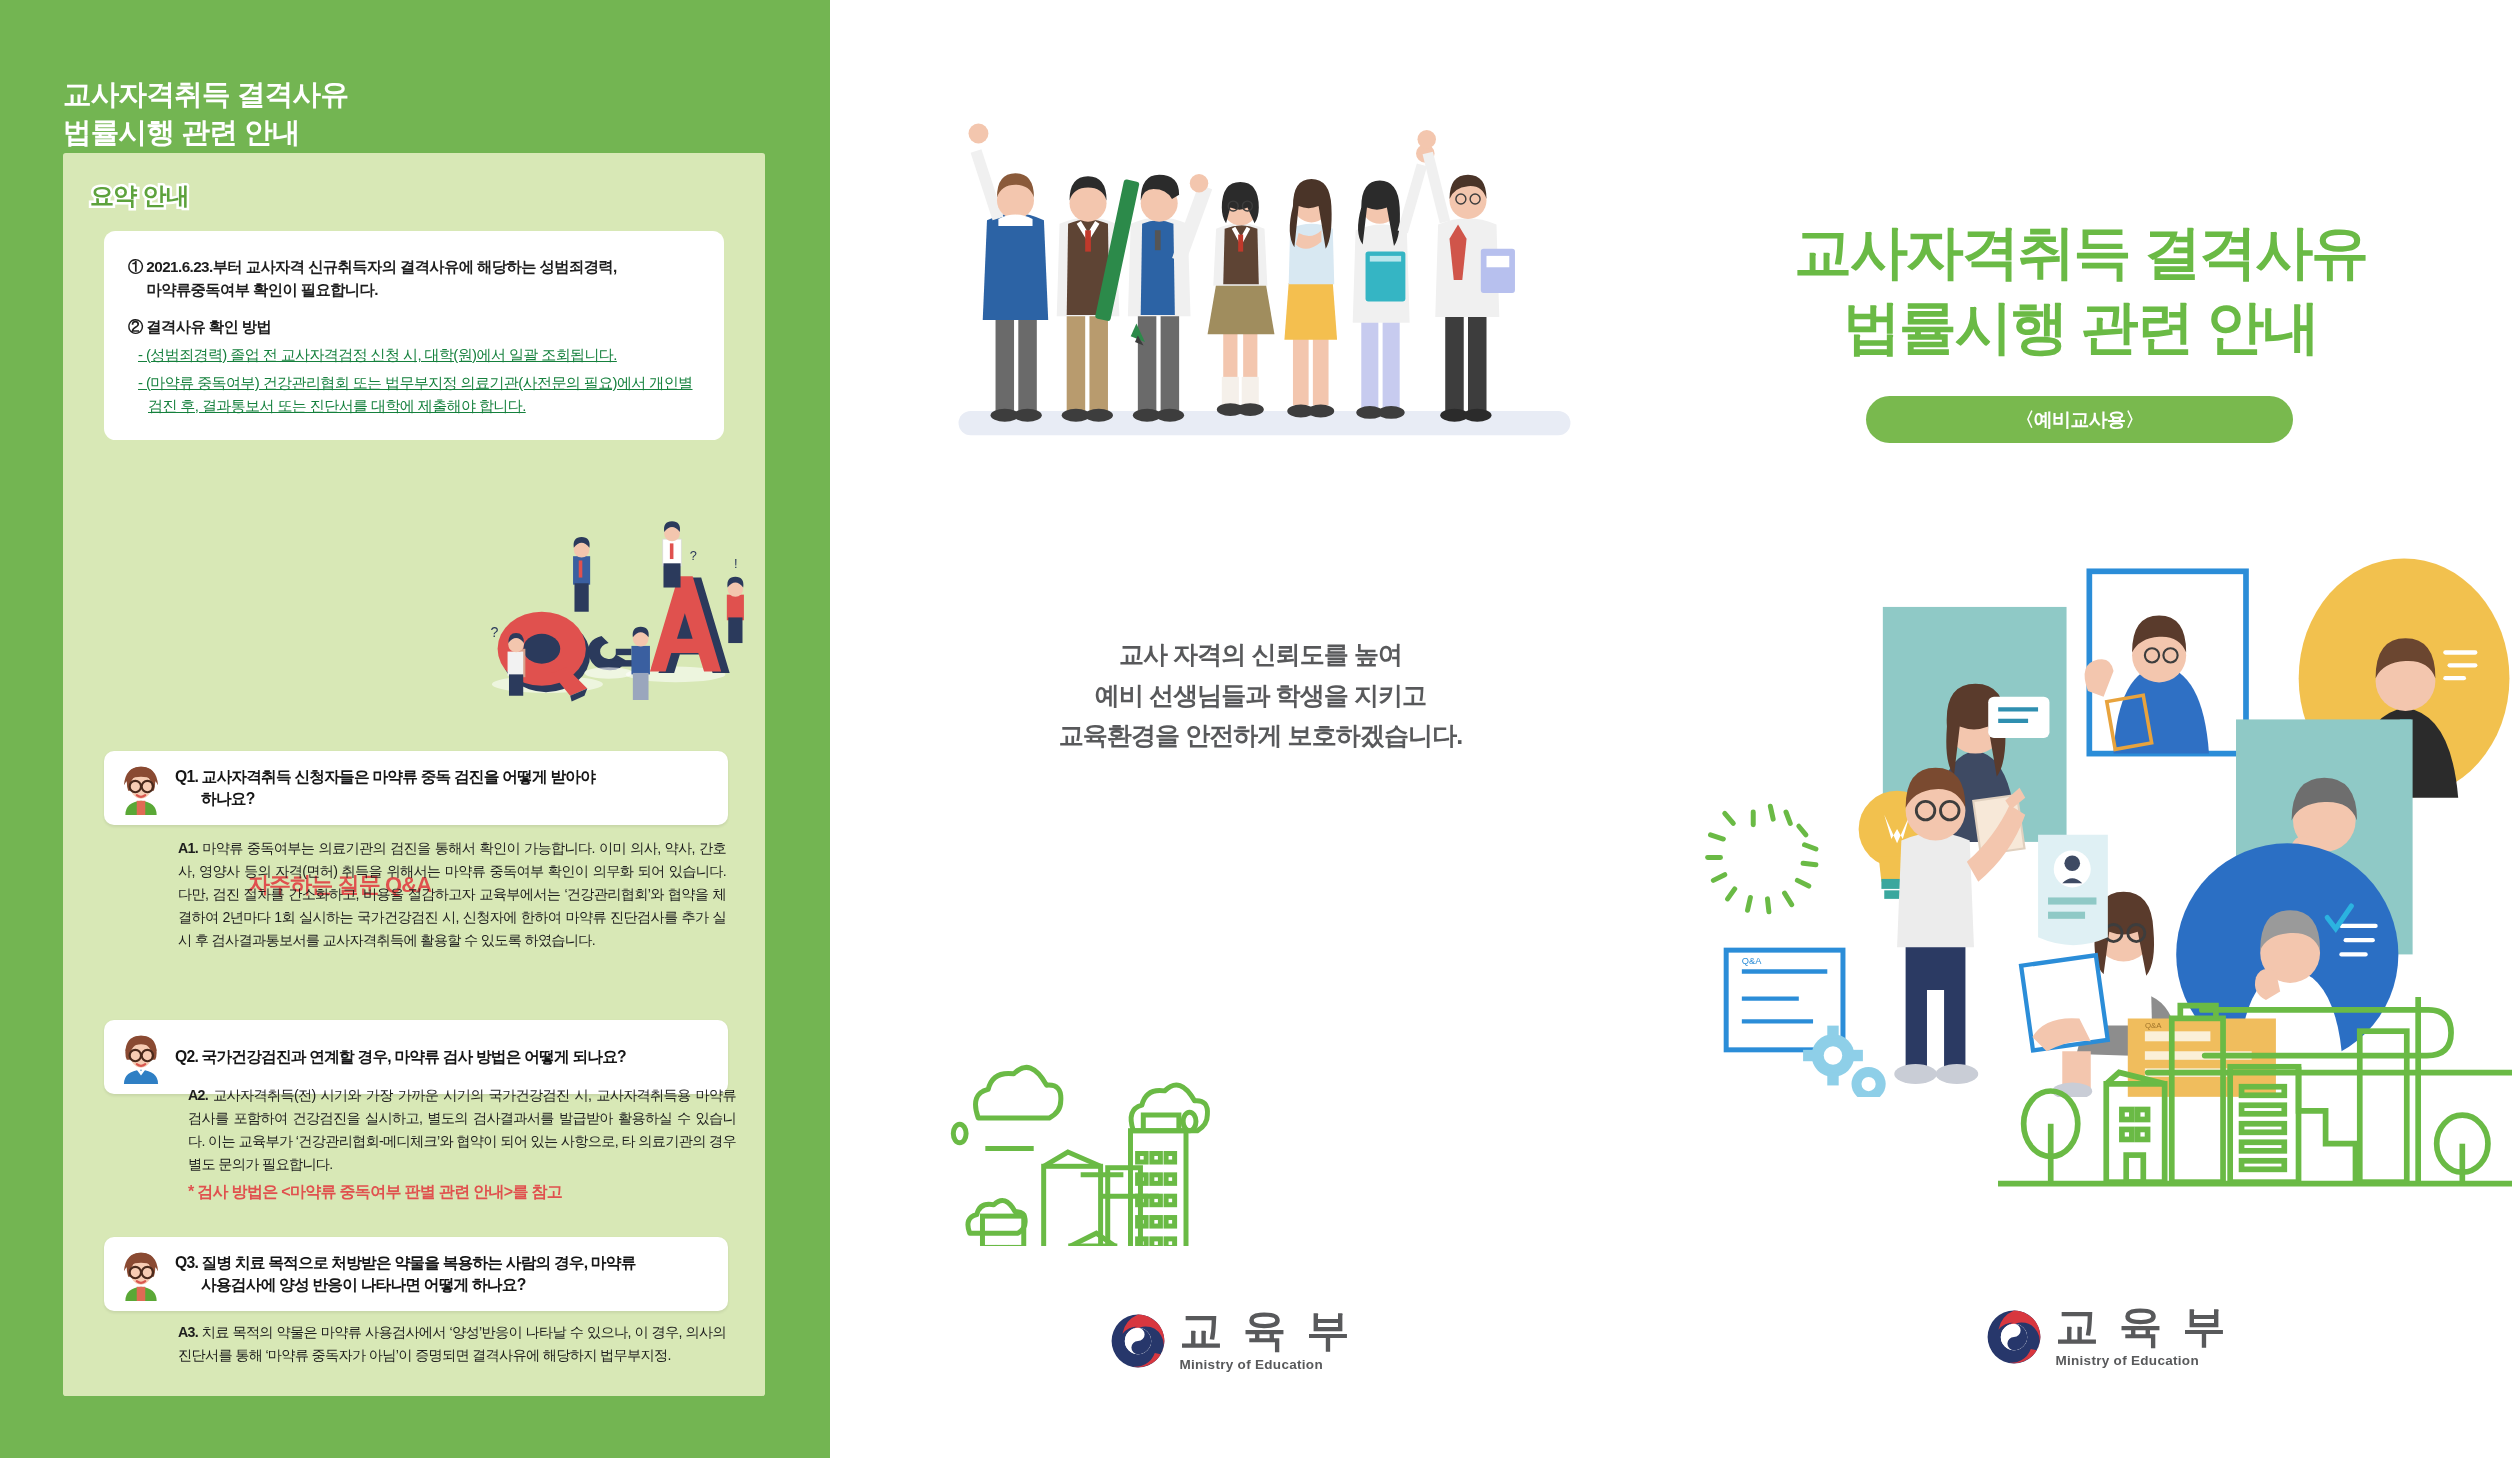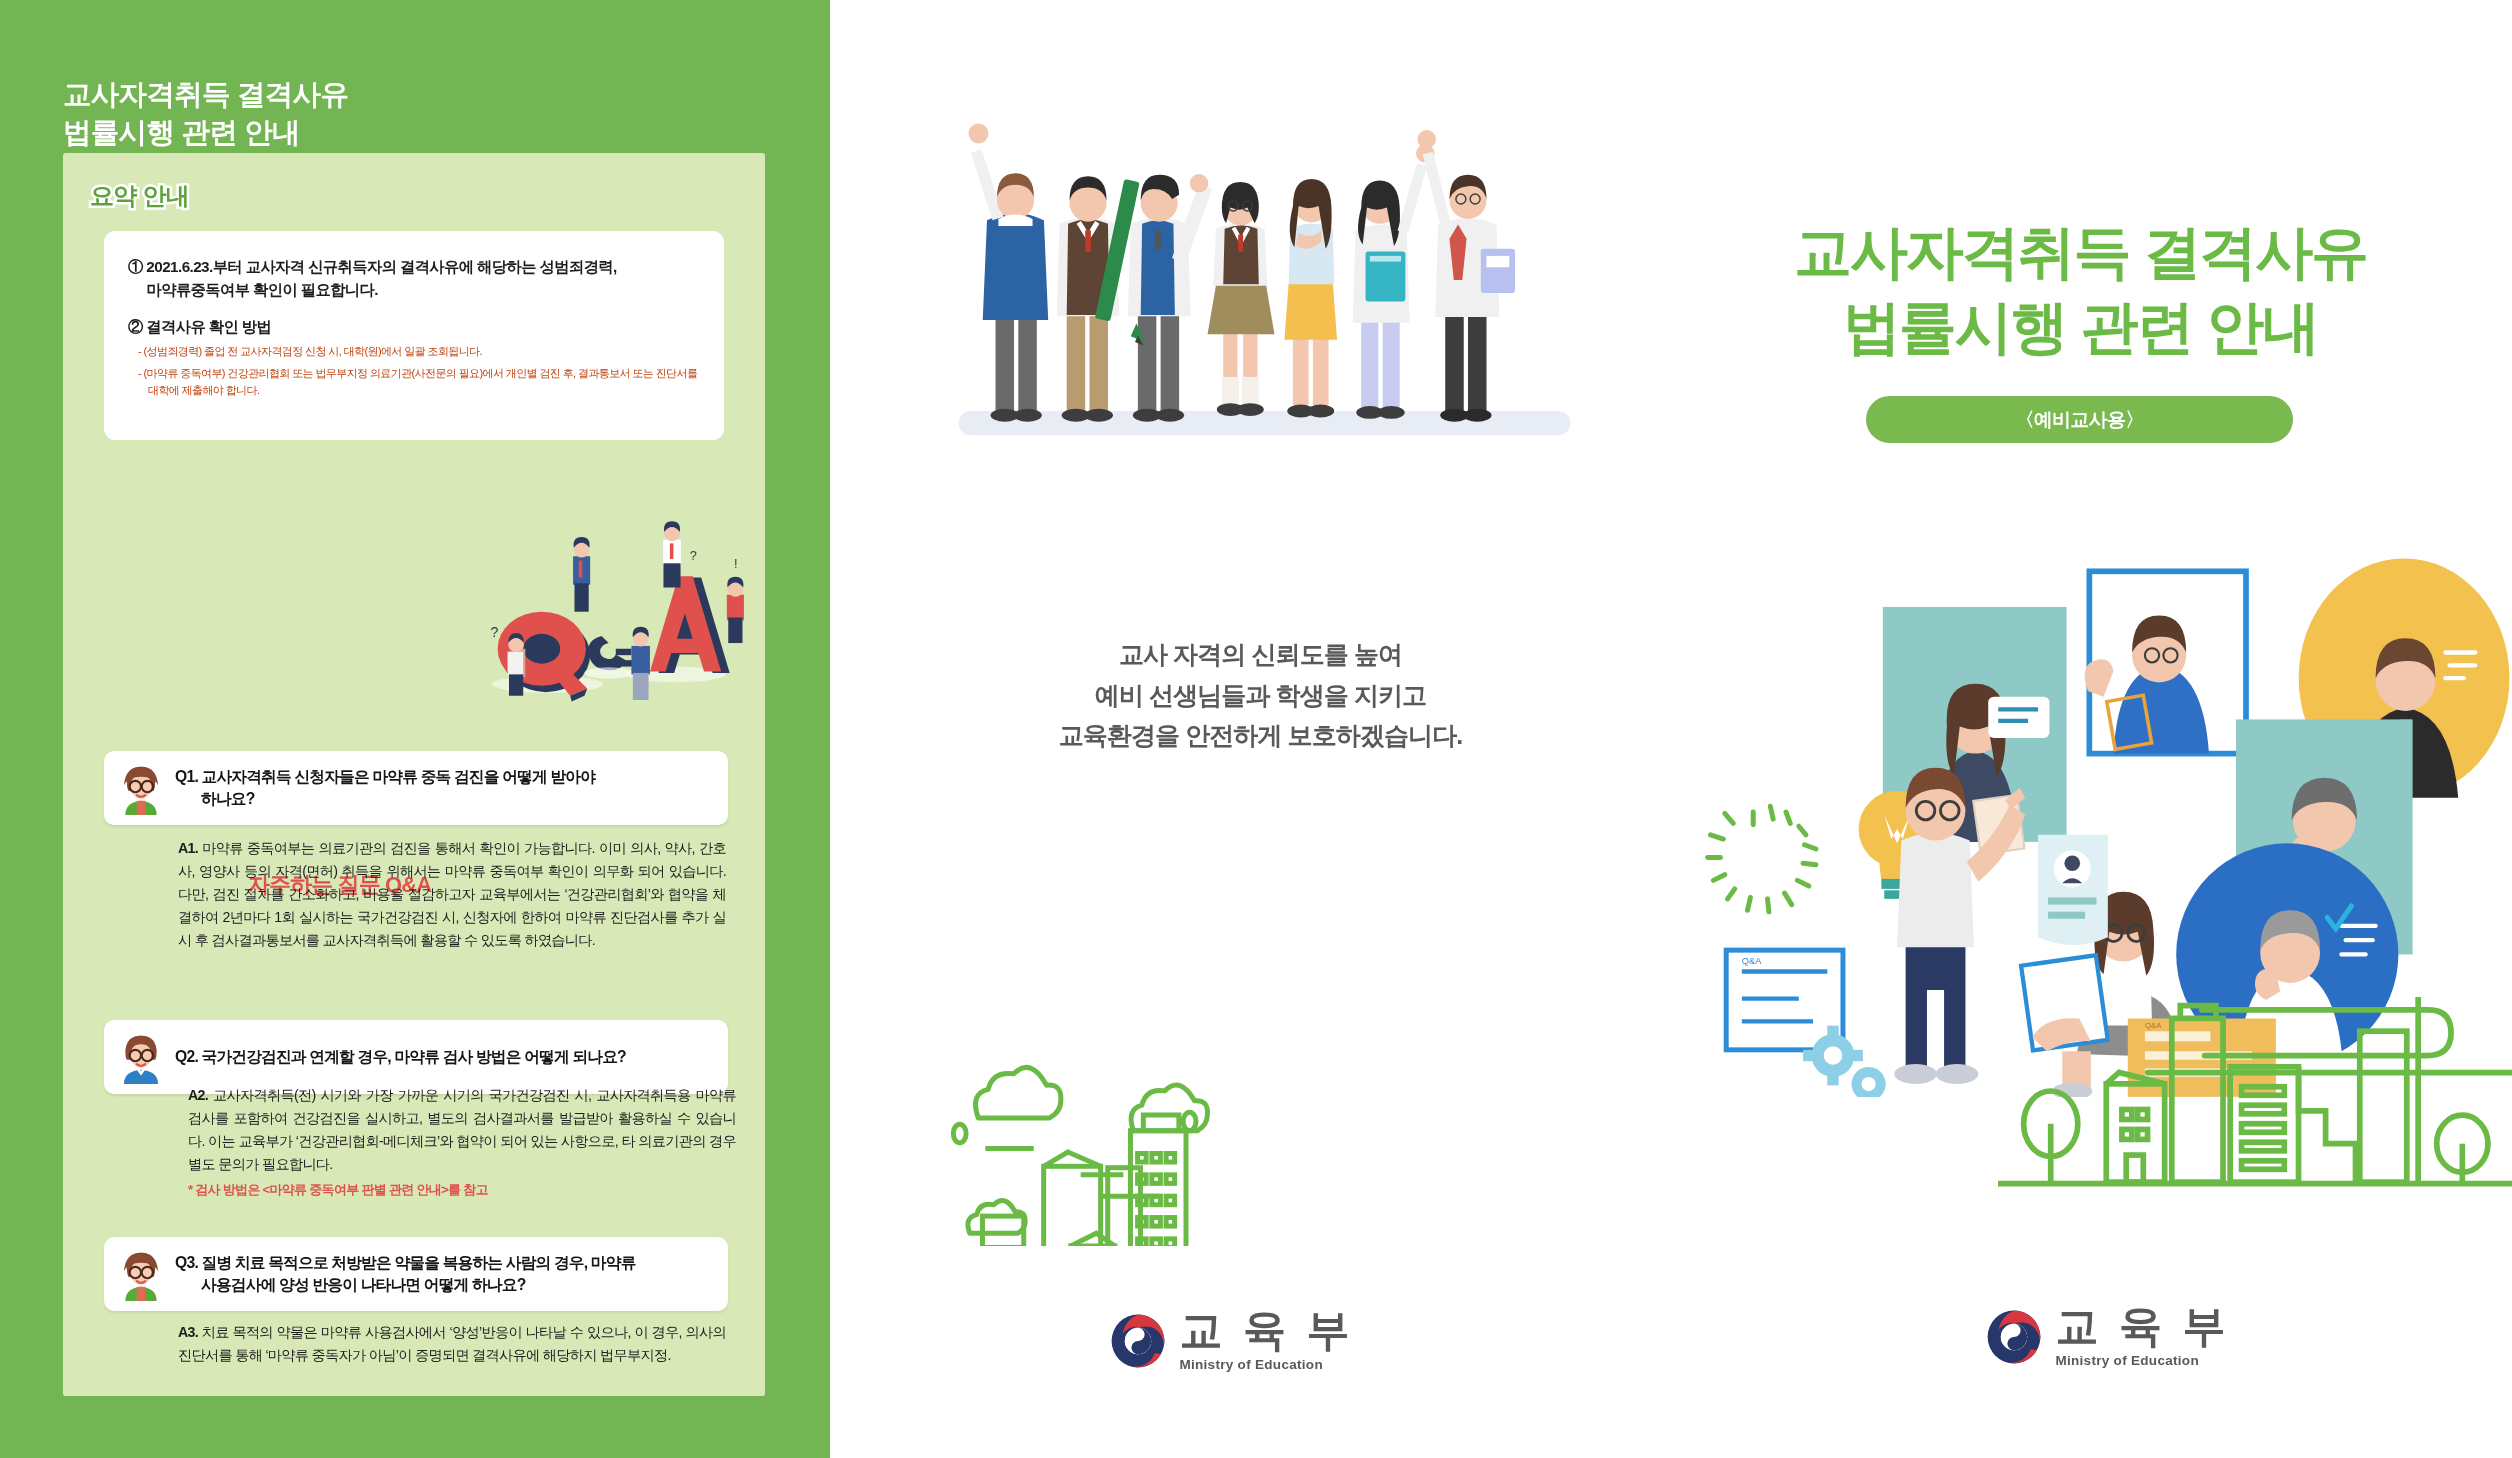--- a/index.html
+++ b/index.html
@@ -37,22 +37,22 @@
   .white-box {
     position:absolute; left:41px; top:78px; width:620px; height:209px;
     background:#ffffff; border-radius:11.4px; padding:24px 21.4px 0 24px;
   }
   .wb-item { margin-bottom:13px; }
   .wb-line {
     font-size:15.3px; line-height:1.52; color:#1d1d1d; letter-spacing:-0.6px;
   }
   .wb-line.b { font-weight:bold; }
   .wb-sub {
-    font-size:11px; line-height:1.55; color:#c2410c; letter-spacing:-0.6px;
-    padding-left:20px; text-indent:-10px; margin-top:5px;
+    font-size:15px; line-height:1.55; color:#15803d; letter-spacing:-0.6px;
+    padding-left:20px; text-indent:-10px; margin-top:5px;text-decoration:underline;
   }
 
   
   .qa-illus {
     position:absolute; left:399px; top:356px; width:299px; height:214px;
   }
 
   
   .qa-heading {
     position:absolute; left:185px; top:717px;
@@ -73,21 +73,21 @@
   .q-text .ind { display:block; padding-left:26px; text-indent:-26px; }
   .q-text .ind2 { display:block; padding-left:26px; }
 
   
   .a-block {
     position:absolute;
     font-size:14.2px; line-height:1.62; color:#1d1d1d; letter-spacing:-0.7px;
     text-align:justify;
   }
   .a-block .lbl { font-weight:bold; }
-  .a-note { color:#e0514e; font-weight:bold; font-size:13px; margin-top:2.8px; display:block; }
+  .a-note { color:#e0514e; font-weight:bold; font-size:16px; margin-top:2.8px; display:block; }
 
   
   .right-page {
     position:absolute; left:830px; top:0; width:1682px; height:1458px;
     background:#ffffff;
   }
   .people-illus { position:absolute; left:114px; top:78px; width:641px; height:370px; }
   .tagline {
     position:absolute; left:135px; top:634px; width:591px;
     text-align:center;

